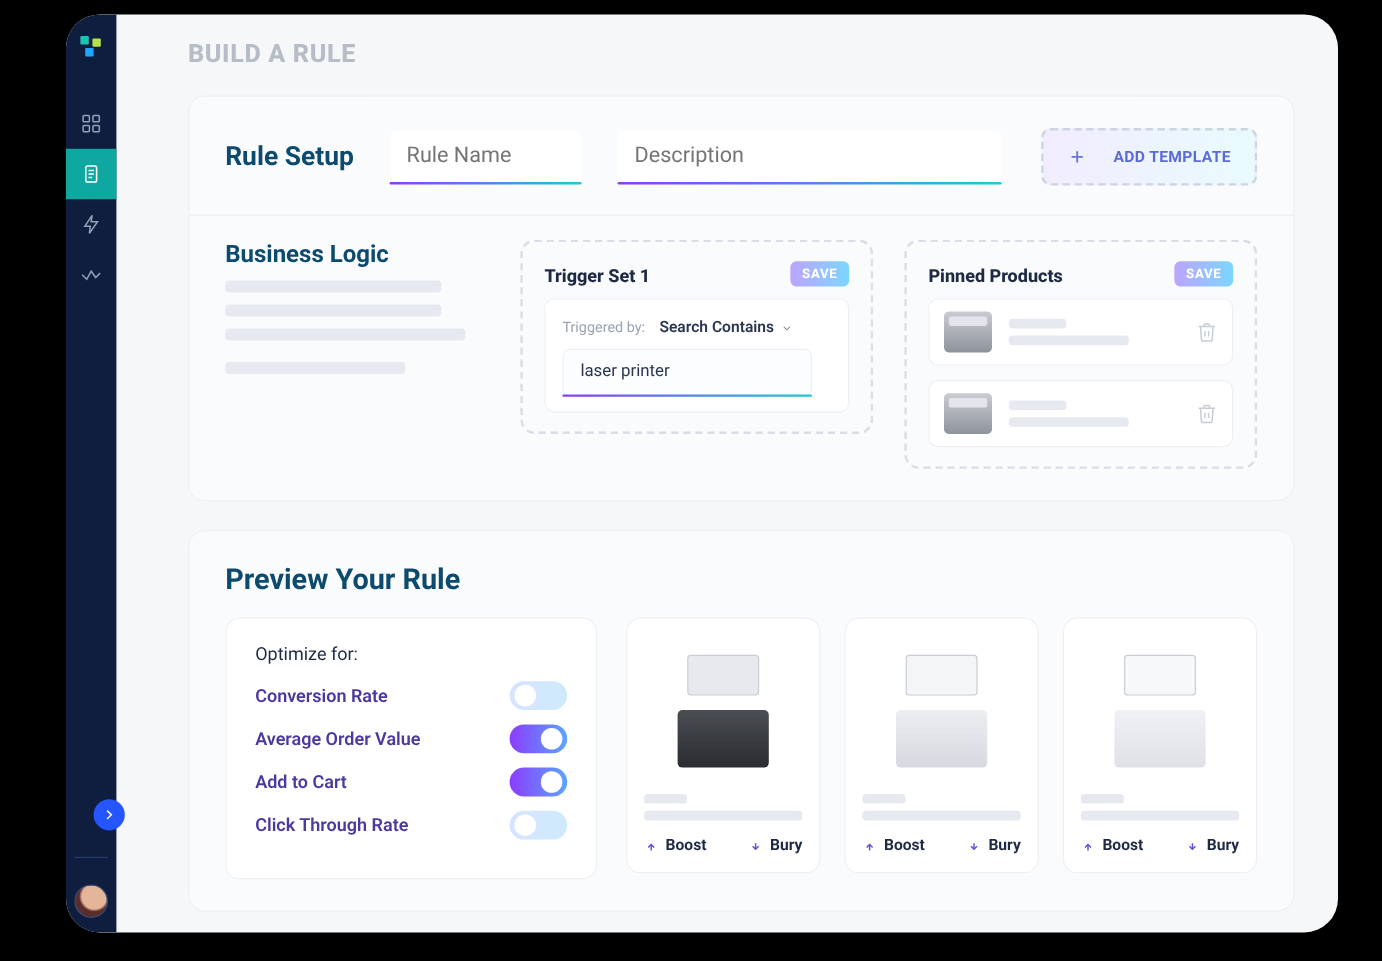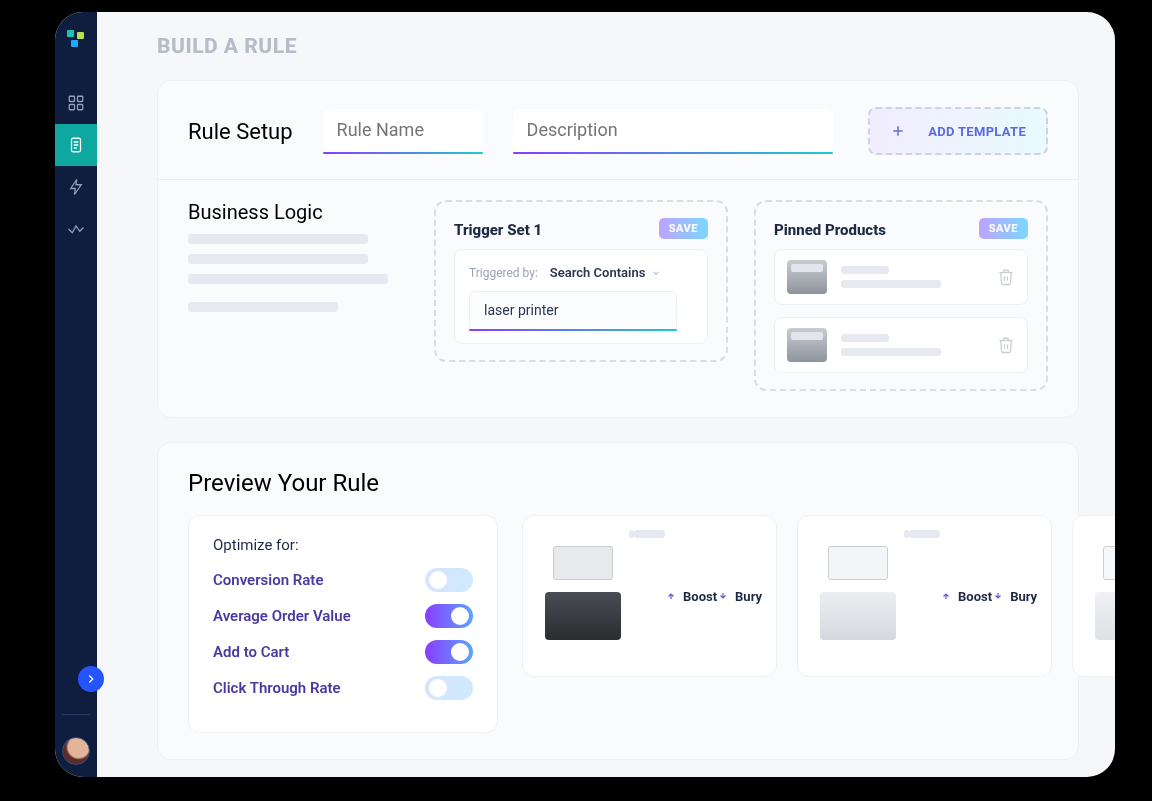--- a/index.html
+++ b/index.html
@@ -22,21 +22,21 @@
   .expand-btn svg{width:14px;height:14px;stroke:#fff;fill:none;stroke-width:2.2}
   .divider{height:1px;width:28px;background:#263b66}
   .avatar{width:28px;height:28px;border-radius:50%;background:radial-gradient(circle at 60% 35%, #e5b59a 0 45%, #5a2c2c 55% 100%);border:1px solid #3a4d77}
 
   
   .main{position:absolute;left:42px;right:0;top:0;bottom:0;padding:22px 36px 20px 60px;overflow:auto}
   .page-title{font-size:21px;letter-spacing:.5px;font-weight:800;color:#b7bdc6;margin-bottom:22px}
 
   .card{background:#fafbfc;border:1px solid #eef0f4;border-radius:14px;padding:26px 30px}
   .setup-row{display:flex;align-items:center;gap:30px}
-  .section-title{font-size:22px;font-weight:400;color:#000000}
+  .section-title{font-size:22px;font-weight:700;color:#0c4a6e}
   .field{flex:0 0 auto}
   .underline-input{border:none;background:#fff;font-size:18px;color:#9aa3af;padding:10px 14px 12px;border-radius:6px;outline:none;width:160px;border-bottom:2px solid transparent;background-clip:padding-box}
   .uline{position:relative;display:inline-block}
   .uline::after{content:"";position:absolute;left:0;right:0;bottom:0;height:2px;background:linear-gradient(90deg,#8b3dff,#1ecad3);border-radius:2px}
   .desc .underline-input{width:320px}
   .add-template{margin-left:auto;display:flex;align-items:center;gap:22px;padding:14px 20px;border:2px dashed #cdd3e0;border-radius:8px;color:#5b6bd8;font-weight:700;font-size:13px;letter-spacing:.3px;cursor:pointer;background:linear-gradient(90deg,#f2ecff,#e8fbff)}
   .add-template svg{width:16px;height:16px;stroke:#6973d0;stroke-width:2.3;fill:none}
 
   hr.sep{border:none;border-top:1px solid #e9ecf3;margin:24px -30px 20px}
 
@@ -77,21 +77,21 @@
   .opt-card h5{font-size:15px;font-weight:400;color:#1e2a44;margin-bottom:14px}
   .opt-row{display:flex;align-items:center;justify-content:space-between;margin:12px 0;font-size:15px;color:#4a3aa0;font-weight:600}
   .toggle{width:48px;height:24px;border-radius:24px;position:relative;cursor:pointer}
   .toggle .knob{position:absolute;width:18px;height:18px;border-radius:50%;background:#fff;top:3px}
   .toggle.off{background:linear-gradient(90deg,#d7e4ff,#cfeafc)}
   .toggle.off .knob{left:4px}
   .toggle.on{background:linear-gradient(90deg,#8b3dff,#5aa5ff)}
   .toggle.on .knob{right:4px}
 
   .products{display:flex;gap:20px;flex:1}
-  .pcard{background:#fff;border:1px solid #eef0f4;border-radius:12px;flex:1;padding:14px;display:flex;flex-direction:row;align-items:stretch}
+  .pcard{background:#fff;border:1px solid #eef0f4;border-radius:12px;flex:1;padding:14px;display:flex;flex-direction:column;align-items:stretch}
   .pimg{height:120px;display:flex;align-items:center;justify-content:center;margin-bottom:12px}
   .printer{width:92px;height:100px;position:relative}
   .body{position:absolute;left:8px;right:8px;bottom:0;height:48px;border-radius:4px}
   .head{position:absolute;left:16px;right:16px;top:6px;height:34px;background:#e5e7eb;border-radius:3px;border:1px solid #c9cdd4}
   .p1 .body{background:linear-gradient(#4a4d52,#2a2c30)} .p1 .head{background:#e8e9ec}
   .p2 .body{background:linear-gradient(#eceef1,#d5d8de)} .p2 .head{background:#f4f5f7}
   .p3 .body{background:linear-gradient(#f0f1f4,#dfe1e6)} .p3 .head{background:#f7f8fa}
   .ps1{height:8px;width:36px;background:#e6e9ef;border-radius:3px;margin-bottom:6px}
   .ps2{height:8px;width:100%;background:#e6e9ef;border-radius:3px;margin-bottom:14px}
   .pactions{display:flex;justify-content:space-between;font-size:13px;font-weight:700;color:#1e2a44}

